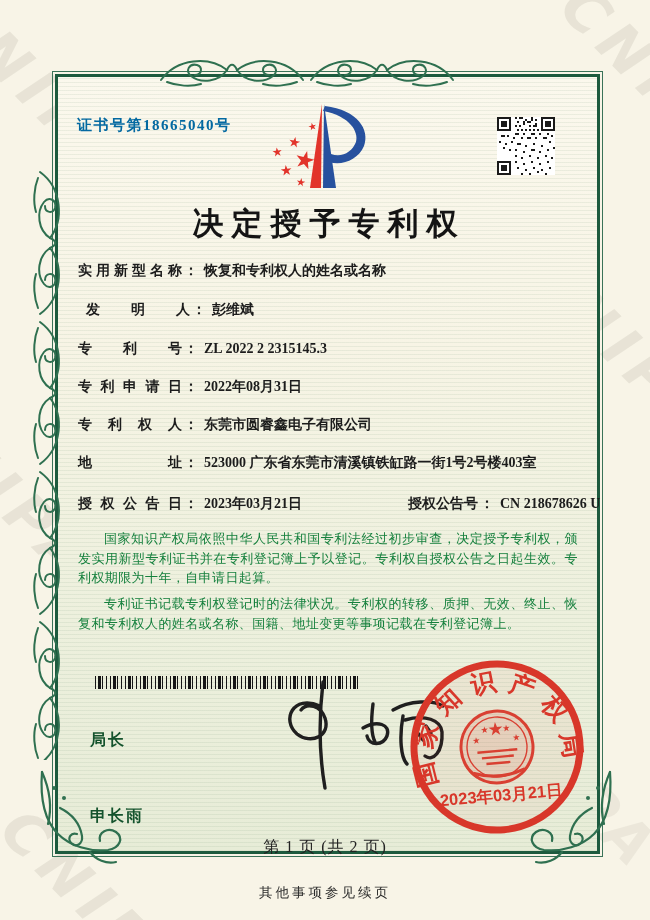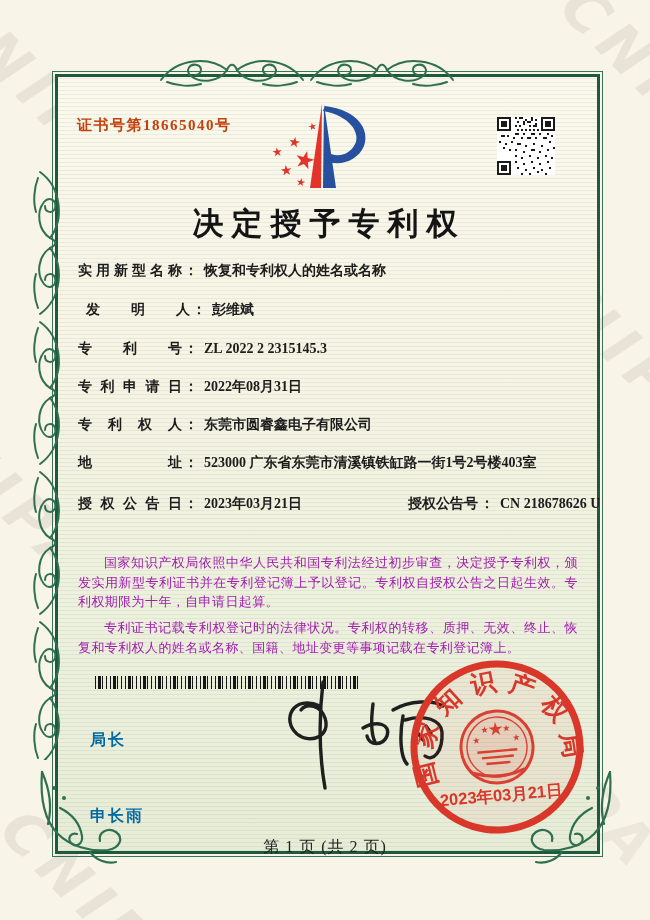--- a/index.html
+++ b/index.html
@@ -28,21 +28,21 @@
     border:3px solid #1d5a3e;box-sizing:border-box;
     background:
       repeating-linear-gradient(0deg, rgba(96,138,104,0.10) 0px, rgba(96,138,104,0.10) 1px, rgba(0,0,0,0) 1px, rgba(0,0,0,0) 4px),
       linear-gradient(180deg,#fbf8ed 0%,#f7f4e5 35%,#edf0dd 70%,#e7ecd7 100%);
   }
   .orn{position:absolute;z-index:2;pointer-events:none;}
   
   .content{position:absolute;inset:0;z-index:3;}
   .cert-number{
     position:absolute;left:77px;top:116px;
-    font-size:15px;font-weight:600;letter-spacing:1.5px;color:#c2410c;
+    font-size:15px;font-weight:600;letter-spacing:1.5px;color:#0369a1;
   }
   .logo{position:absolute;left:266px;top:100px;width:112px;height:92px;}
   .logo .star{position:absolute;color:#e2342b;line-height:1;}
   .qr{position:absolute;left:497px;top:117px;width:58px;height:58px;}
   .title{
     position:absolute;left:0;top:203px;width:100%;text-align:center;
     font-size:31px;font-weight:bold;letter-spacing:8px;text-indent:8px;color:#141414;
   }
   .frow{
     position:absolute;left:78px;white-space:nowrap;
@@ -50,34 +50,34 @@
   }
   .flabel{
     display:inline-block;width:104px;
     text-align:justify;text-align-last:justify;vertical-align:bottom;
   }
   .fcolon{margin:0 6px 0 2px;}
   .grant-no{position:absolute;left:330px;top:0;}
   .legal{
     position:absolute;left:78px;width:500px;
     font-size:13px;line-height:19.5px;letter-spacing:.4px;
-    color:#a21caf;text-align:justify;text-indent:2em;margin-top:24px;
+    color:#15803d;text-align:justify;text-indent:2em;
   }
   .barcode{
     position:absolute;left:95px;top:676px;width:263px;height:13px;
     background:repeating-linear-gradient(90deg,
       #161616 0px,#161616 1.5px,rgba(0,0,0,0) 1.5px,rgba(0,0,0,0) 3px,
       #161616 3px,#161616 6px,rgba(0,0,0,0) 6px,rgba(0,0,0,0) 7px,
       #161616 7px,#161616 8px,rgba(0,0,0,0) 8px,rgba(0,0,0,0) 11px,
       #161616 11px,#161616 12.5px,rgba(0,0,0,0) 12.5px,rgba(0,0,0,0) 15px);
   }
   .director-title,.director-name{
     position:absolute;left:90px;
     font-family:"Liberation Sans","DejaVu Sans",sans-serif;
-    font-size:16px;font-weight:600;color:#0369a1;letter-spacing:2px;
+    font-size:16px;font-weight:600;color:#14532d;letter-spacing:2px;
   }
   .director-title{top:730px;}
   .director-name{top:758px;margin-top:48px;}
   .signature{position:absolute;left:245px;top:676px;}
   .seal{position:absolute;left:408px;top:658px;width:178px;height:178px;transform:rotate(-5deg);}
   .page-indicator{
     position:absolute;left:0;top:837px;width:100%;text-align:center;
     font-size:16px;color:#222;letter-spacing:1px;
   }
   .cont-note{
@@ -246,14 +246,15 @@
         <text x="109" y="84" font-size="9">★</text>
       </g>
       <path d="M69,93 h40 M73,99 h32 M77,105 h24" stroke-width="2.4"></path>
       <path d="M63,113 Q89,123 115,113" stroke-width="3.2"></path>
       <path d="M57,106 Q61,114 67,118 M121,106 Q117,114 111,118" stroke-width="2"></path>
     </g>
     <text x="89" y="143" font-size="16.5" font-weight="bold" fill="#d8372a" text-anchor="middle" font-family="Liberation Sans, DejaVu Sans, sans-serif">2023年03月21日</text>
   </svg>
 
   <div class="page-indicator">第 1 页 (共 2 页)</div>
+  <div class="cont-note">其他事项参见续页</div>
 
 </div>
 
 </body></html>

